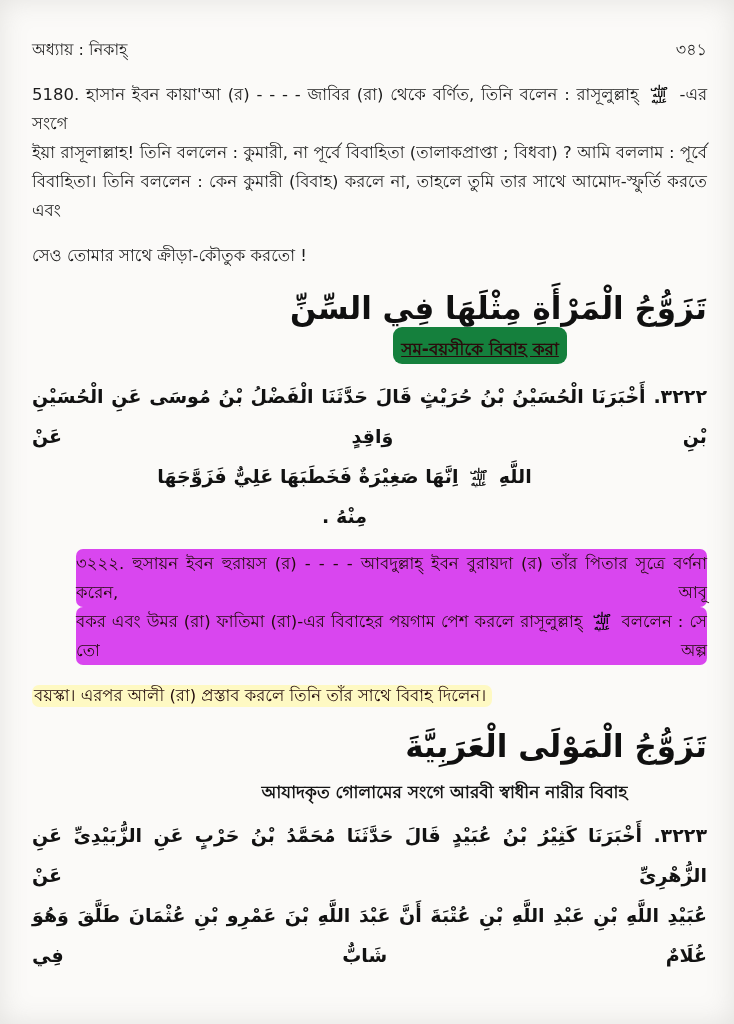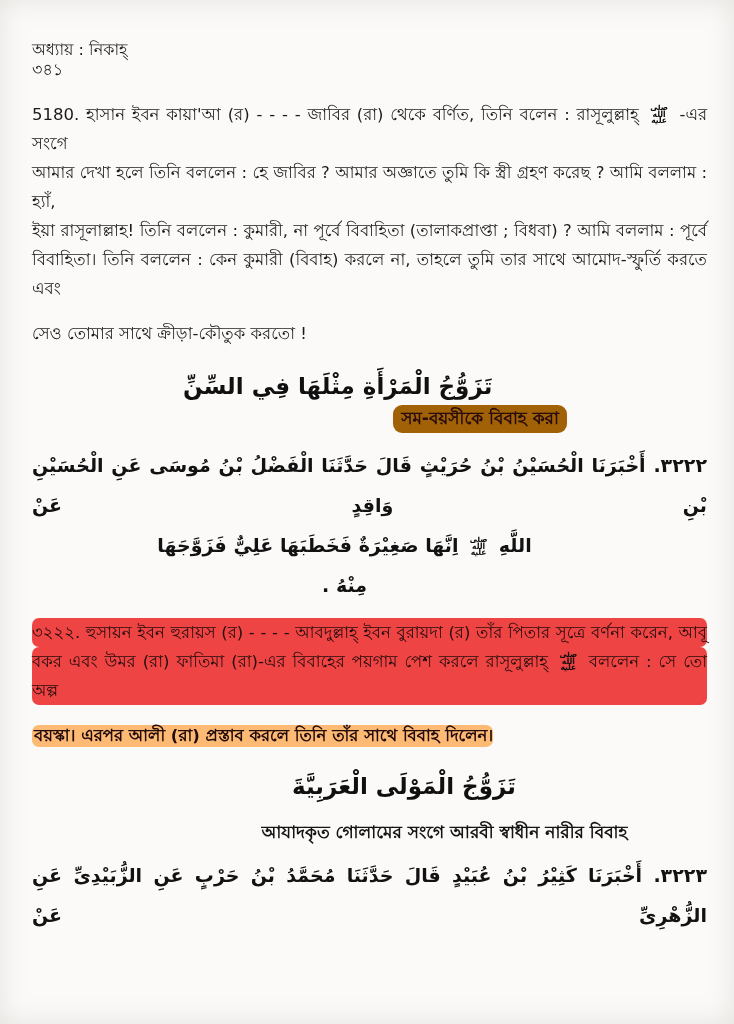--- a/index.html
+++ b/index.html
@@ -9,61 +9,61 @@
     background:#fbfaf8;
     overflow:hidden;
     box-sizing:border-box;
     padding:40px 27px 0 32px;
     font-family:"DejaVu Sans",sans-serif;
     color:#1b1b1b;
     box-shadow:inset 0 0 28px rgba(120,120,115,.18);
   }
   .hdr{
     display:flex;justify-content:space-between;align-items:flex-start;
-    font-size:16px;line-height:20px;color:#222;flex-direction:column;
+    font-size:16px;line-height:20px;color:#222;
   }
   .bn{font-size:16.5px;line-height:29px;}
   .bn-just{text-align:justify;text-align-last:justify;}
   .bn-left{text-align:left;text-align-last:left;margin-top:16px;}
   .para-3221{margin-top:20px;}
   .ar{
     direction:rtl;
     font-weight:bold;
     color:#121212;
     font-size:19px;
     line-height:40px;
   }
   .ar-line{text-align:justify;text-align-last:justify;}
   .ar-last-3222{
     text-align:center;text-align-last:center;
     padding-left:120px;padding-right:170px;
   }
   .ar-title{
-    font-weight:bold;font-size:23px;line-height:32px;
-    direction:rtl;text-align:left;color:#101010;
+    font-weight:bold;font-size:31px;line-height:32px;
+    direction:rtl;text-align:right;color:#101010;
   }
   .title-1{margin-top:22px;padding-left:151px;}
   .title-2{margin-top:20px;padding-left:260px;}
   .subtitle{
     font-size:17px;line-height:25px;font-weight:bold;
     text-align:center;color:#141414;
   }
   .sub-1{margin-top:3px;padding-left:221px;}
   .sub-2{margin-top:18px;padding-left:150px;}
   .pill{
-    display:inline-block;background:#a16207;
-    border-radius:9px;padding:1px 8px 2px 8px;color:#2a0c0c;
+    display:inline-block;background:#15803d;
+    border-radius:9px;padding:10px 8px 2px 8px;color:#2a0c0c;text-decoration:underline;
   }
   .ar-3222{margin-top:12px;}
   .bn-3222{margin-top:13px;}
   .hl-block{
-    background:#ef4444;border-radius:7px;color:#230b0b;
+    background:#d946ef;border-radius:7px;color:#230b0b;margin-left:44px;
   }
   .hl-inline{
-    background:#fdba74;border-radius:7px;padding:1px 0 2px 2px;color:#230b0b;font-weight:bold;
+    background:#fef9c3;border-radius:7px;padding:1px 6px 2px 2px;color:#230b0b;
   }
   .ar-3223{margin-top:10px;line-height:40px;}
   .seal{
     display:inline-block;
     width:27px;height:17px;
     overflow:hidden;
     vertical-align:-3px;
     font-size:7.5px;line-height:5.5px;
     font-weight:bold;color:#0a0a0a;
     direction:rtl;text-align:center;text-align-last:center;
@@ -78,21 +78,20 @@
 
 <div class="page">
 
   <div class="hdr">
     <span>অধ্যায় : নিকাহ্</span>
     <span>৩৪১</span>
   </div>
 
   <div class="bn para-3221">
     <div class="bn-just"><span>5180. হাসান ইবন কায়া'আ (র) - - - - জাবির (রা) থেকে বর্ণিত, তিনি বলেন : রাসূলুল্লাহ্</span> <span class="seal">صلى الله عليه وسلم</span> <span>-এর সংগে</span></div>
-    <div class="bn-just">আমার দেখা হলে তিনি বললেন : হে জাবির ? আমার অজ্ঞাতে তুমি কি স্ত্রী গ্রহণ করেছ ? আমি বললাম : হ্যাঁ,</div>
     <div class="bn-just">ইয়া রাসূলাল্লাহ! তিনি বললেন : কুমারী, না পূর্বে বিবাহিতা (তালাকপ্রাপ্তা ; বিধবা) ? আমি বললাম : পূর্বে</div>
     <div class="bn-just">বিবাহিতা। তিনি বললেন : কেন কুমারী (বিবাহ) করলে না, তাহলে তুমি তার সাথে আমোদ-স্ফুর্তি করতে এবং</div>
     <div class="bn-left">সেও তোমার সাথে ক্রীড়া-কৌতুক করতো !</div>
   </div>
 
   <div class="ar-title title-1">تَزَوُّجُ الْمَرْأَةِ مِثْلَهَا فِي السِّنِّ</div>
   <div class="subtitle sub-1"><span class="pill">সম-বয়সীকে বিবাহ করা</span></div>
 
   <div class="ar ar-3222">
     <div class="ar-line">٣٢٢٢. أَخْبَرَنَا الْحُسَيْنُ بْنُ حُرَيْثٍ قَالَ حَدَّثَنَا الْفَضْلُ بْنُ مُوسَى عَنِ الْحُسَيْنِ بْنِ وَاقِدٍ عَنْ</div>
@@ -103,16 +102,17 @@
     <div class="bn-just hl-block">৩২২২. হুসায়ন ইবন হুরায়স (র) - - - - আবদুল্লাহ্ ইবন বুরায়দা (র) তাঁর পিতার সূত্রে বর্ণনা করেন, আবূ</div>
     <div class="bn-just hl-block"><span>বকর এবং উমর (রা) ফাতিমা (রা)-এর বিবাহের পয়গাম পেশ করলে রাসূলুল্লাহ্</span> <span class="seal">صلى الله عليه وسلم</span> <span>বললেন : সে তো অল্প</span></div>
     <div class="bn-left"><span class="hl-inline">বয়স্কা। এরপর আলী (রা) প্রস্তাব করলে তিনি তাঁর সাথে বিবাহ দিলেন।</span></div>
   </div>
 
   <div class="ar-title title-2">تَزَوُّجُ الْمَوْلَى الْعَرَبِيَّةَ</div>
   <div class="subtitle sub-2">আযাদকৃত গোলামের সংগে আরবী স্বাধীন নারীর বিবাহ</div>
 
   <div class="ar ar-3223">
     <div class="ar-line">٣٢٢٣. أَخْبَرَنَا كَثِيْرُ بْنُ عُبَيْدٍ قَالَ حَدَّثَنَا مُحَمَّدُ بْنُ حَرْبٍ عَنِ الزُّبَيْدِىِّ عَنِ الزُّهْرِىِّ عَنْ</div>
+    <div class="ar-line">عُبَيْدِ اللَّهِ بْنِ عَبْدِ اللَّهِ بْنِ عُتْبَةَ أَنَّ عَبْدَ اللَّهِ بْنَ عَمْرِو بْنِ عُثْمَانَ طَلَّقَ وَهُوَ غُلَامٌ شَابٌّ فِي</div>
 
   </div>
 
 </div>
 
 </body></html>

